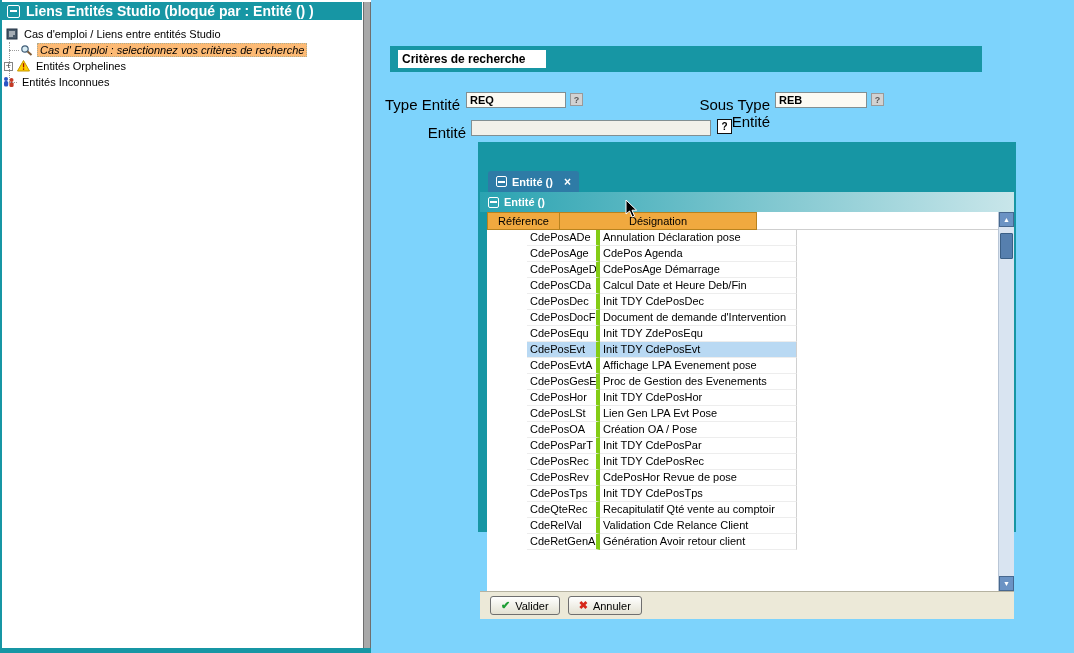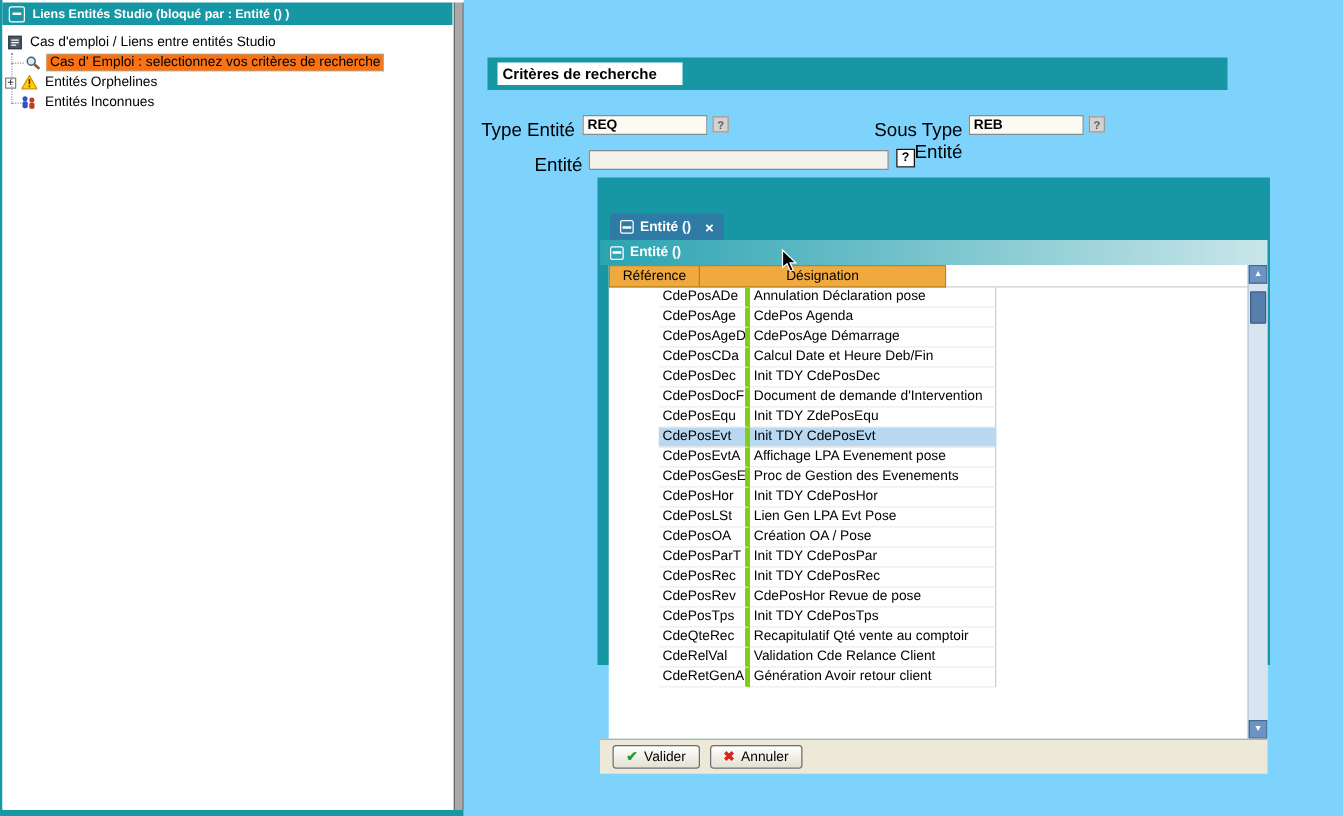--- a/index.html
+++ b/index.html
@@ -10,33 +10,33 @@
   
   .top-mark { position:absolute; top:0; width:11px; height:4px; background:#c42a21; border-radius:0 0 2px 2px; }
 
   
   .left-edge { position:absolute; left:0; top:0; width:2px; height:653px; background:#1796a4; }
   .bottom-strip { position:absolute; left:0; top:648px; width:371px; height:5px; background:#1796a4; }
 
   
   .titlebar { position:absolute; left:2px; top:2px; width:360px; height:18px; background:#1796a4;
               color:#fff; display:flex; align-items:center; gap:6px; padding:0 5px; }
-  .titlebar .title-text { font-size:10px; font-weight:bold; white-space:nowrap; overflow:hidden; }
+  .titlebar .title-text { font-size:14px; font-weight:bold; white-space:nowrap; overflow:hidden; }
   .mini-icon { width:13px; height:13px; border:1px solid #fff; border-radius:2px;
                display:inline-flex; align-items:center; justify-content:center; flex:0 0 auto; }
   .mini-icon::after { content:""; width:7px; height:2px; background:#fff; }
 
   
   .tree { position:absolute; left:2px; top:20px; width:361px; height:627px; background:#fff;
           font-size:11px; padding-top:6px; }
   .tree-row { display:flex; align-items:center; height:16px; gap:4px; white-space:nowrap; color:#000; }
   .tree-row .tree-label { padding:0 2px; }
-  .tree-row.selected .tree-label { background:#f97316; border:1px dotted #b0ab8d; }
+  .tree-row.selected .tree-label { background:#fdba74; border:1px dotted #b0ab8d;font-style:italic; }
   .indent0 { padding-left:4px; } .indent1 { padding-left:18px; }
-  .indent2 { padding-left:2px; } .indent3 { padding-left:14px; }
+  .indent2 { padding-left:2px; } .indent3 { padding-left:0; }
   .plus-box { width:9px; height:9px; border:1px solid #848484; background:#fff; color:#333;
               font-size:9px; line-height:7px; text-align:center; flex:0 0 auto; }
   .tree-vline { position:absolute; left:7px; top:22px; height:40px; border-left:1px dotted #9a9a9a; }
   .tree-hstub1 { position:absolute; left:7px; top:30px; width:10px; border-top:1px dotted #9a9a9a; }
   .tree-hstub3 { position:absolute; left:7px; top:62px; width:8px; border-top:1px dotted #9a9a9a; }
 
   
   .splitter { position:absolute; left:363px; top:2px; width:8px; height:646px; background:#a9a9a9;
               border-left:1px solid #6f6f6f; border-right:1px solid #6f6f6f; }
 

